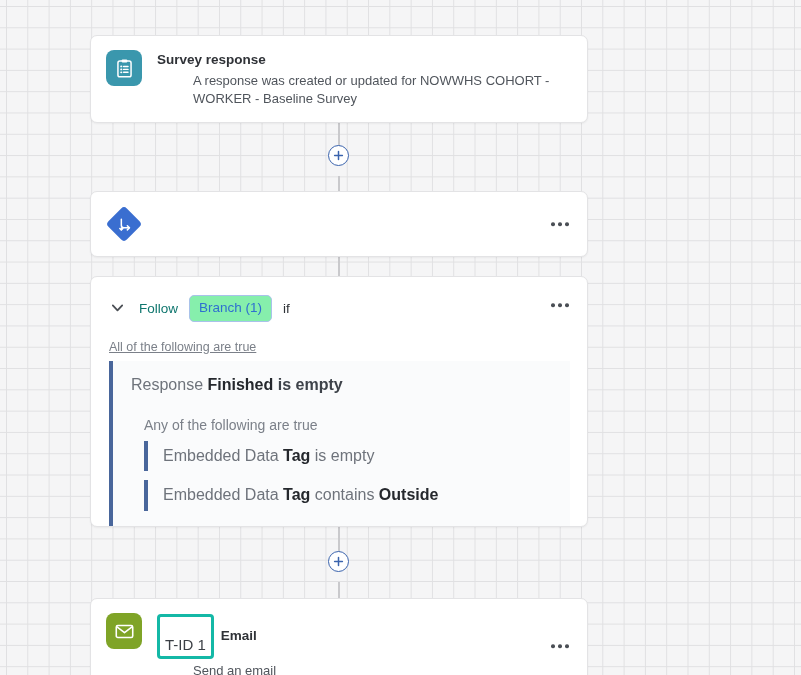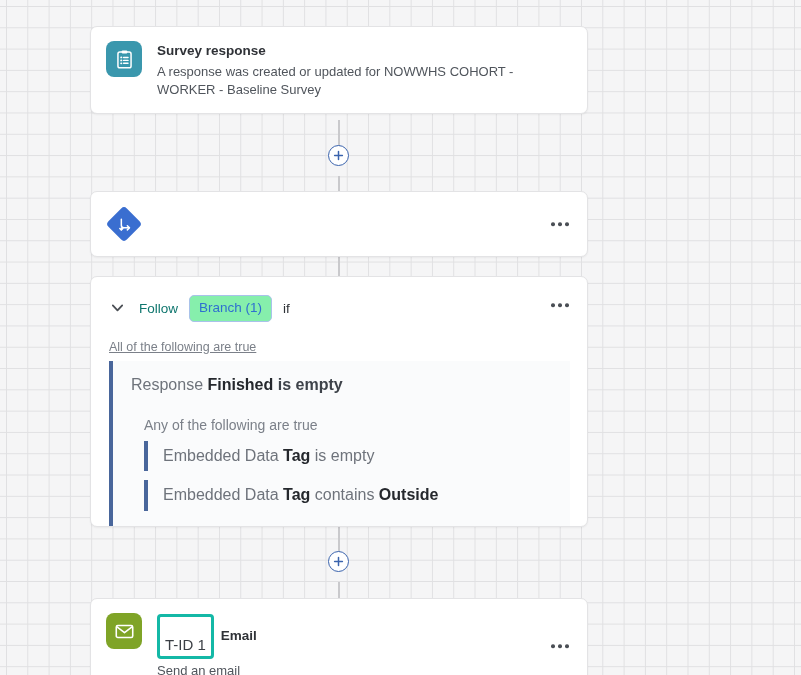--- a/index.html
+++ b/index.html
@@ -122,20 +122,21 @@
     display: flex;
     align-items: center;
     gap: 7px;
   }
   .node-desc {
     font-size: 13px;
     color: #50555c;
     line-height: 1.38;
     margin-top: 3px;
     padding-right: 20px;
+    margin-left: 36px;
   }
 
   .badge {
     display: inline-block;
     border: 3px solid #14b8a6;
     border-radius: 4px;
     font-size: 15px;
     font-weight: normal;
     color: #3b3f45;
     padding: 19px 5px 2px 5px;
@@ -253,21 +254,21 @@
   <svg width="11" height="11" viewBox="0 0 11 11">
     <path d="M5.5 1.6 V9.4 M1.6 5.5 H9.4" stroke="#3a63ad" stroke-width="1.5" stroke-linecap="round"></path>
   </svg>
 </div>
 <div class="add-node" style="top:551px;">
   <svg width="11" height="11" viewBox="0 0 11 11">
     <path d="M5.5 1.6 V9.4 M1.6 5.5 H9.4" stroke="#3a63ad" stroke-width="1.5" stroke-linecap="round"></path>
   </svg>
 </div>
 
-<div class="card" style="top:26px;">
+<div class="card" style="top:35px;">
   <div class="node-row">
     <div class="node-icon" style="background:#3a97ad;">
       <svg width="21" height="21" viewBox="0 0 24 24" fill="none" stroke="#ffffff" stroke-width="1.7" stroke-linecap="round" stroke-linejoin="round">
         <rect x="4.5" y="3.5" width="15" height="18" rx="2.2"></rect>
         <rect x="8.8" y="1.6" width="6.4" height="3.6" rx="1.1" fill="#ffffff" stroke="none"></rect>
         <path d="M8.2 9.6h0.2 M8.2 13h0.2 M8.2 16.4h0.2" stroke-width="2.2"></path>
         <path d="M11 9.6h5 M11 13h5 M11 16.4h5"></path>
       </svg>
     </div>
     <div class="node-text">

